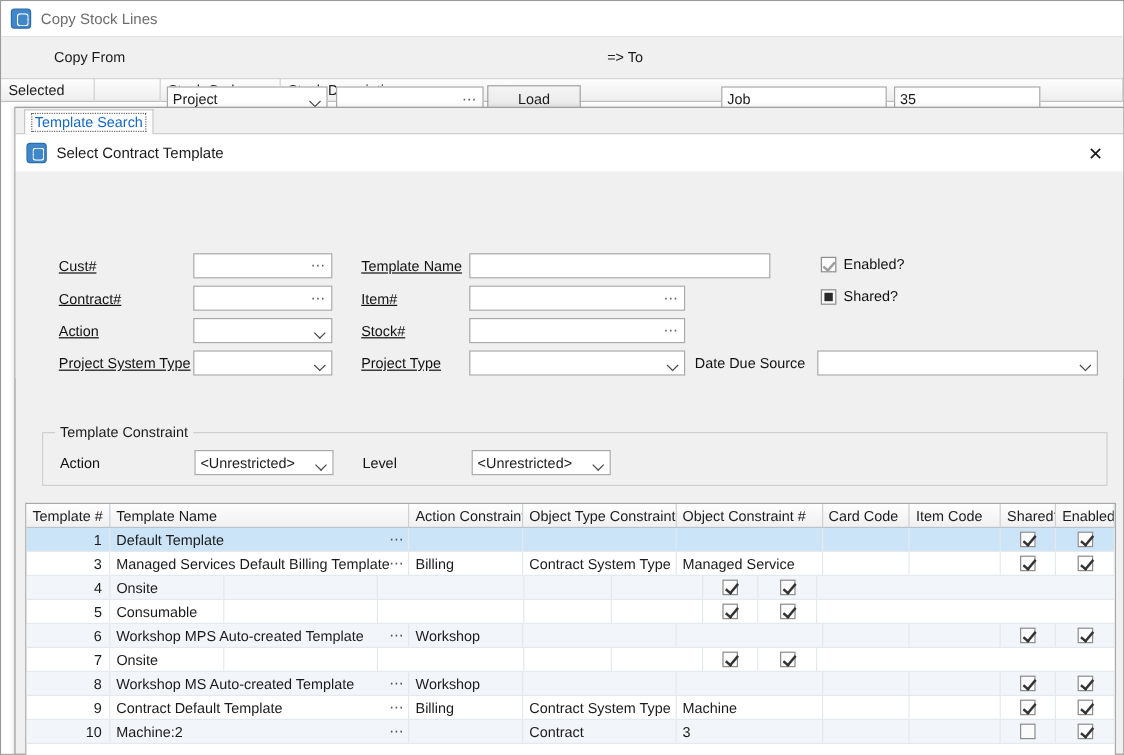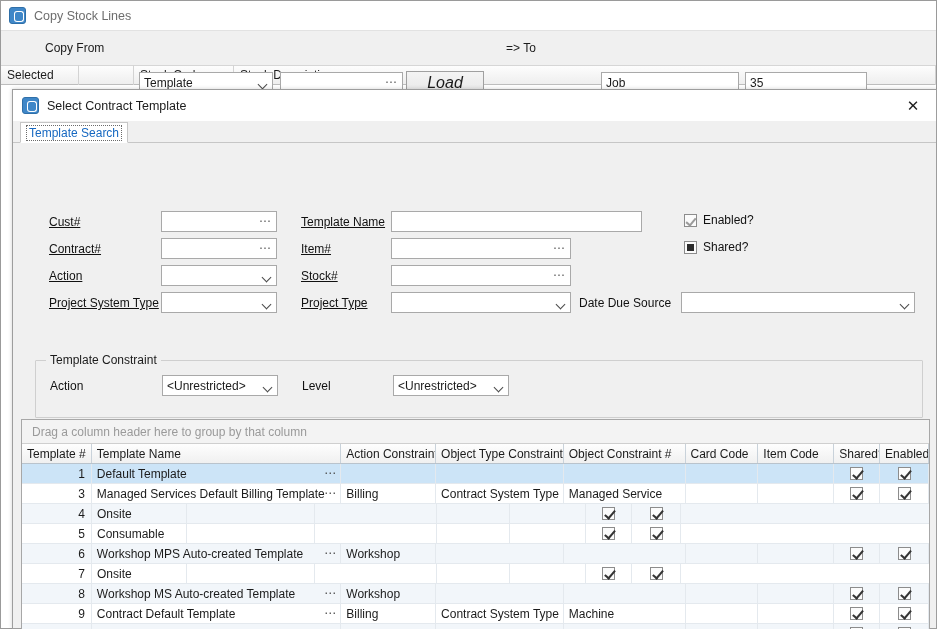--- a/index.html
+++ b/index.html
@@ -98,21 +98,21 @@
     width: 6px; height: 6px;
     border-left: 1.4px solid #4a4a4a;
     border-bottom: 1.4px solid #4a4a4a;
     transform: rotate(-45deg);
   }
   .wbtn {
     background: linear-gradient(#f4f4f4, #e7e7e7);
     border: 1px solid #a0a0a0;
     height: 23px;
     display: flex; align-items: center; justify-content: center;
-    font-size: 16px; color: #1b1b1b; font-style: italic;
+    font-size: 12px; color: #1b1b1b;
   }
 
   
   #outer-gridhdr {
     height: 20px; min-height: 20px;
     background: linear-gradient(#fdfdfd, #eeeeee);
     border-top: 1px solid #d6d6d6;
     border-bottom: 1px solid #bdbdbd;
     display: flex; align-items: center;
     font-size: 12px;
@@ -223,21 +223,21 @@
     width: 4px; height: 9px;
     border-right: 2px solid #333;
     border-bottom: 2px solid #333;
     transform: rotate(40deg);
   }
 
   
   #grp-template-constraint {
     position: absolute;
     left: 22px; top: 270px;
-    width: 888px; height: 58px;
+    width: 888px; height: 45px;
     border: 1px solid #cfcfcf;
     border-radius: 1px;
   }
   #grp-template-constraint > .grp-title {
     position: absolute;
     left: 10px; top: -8px;
     background: #f0f0f0;
     padding: 0 4px;
     font-size: 12px;
     color: #1b1b1b;
@@ -358,21 +358,21 @@
 <div id="outer-window">
 
   <div id="outer-titlebar">
     <div class="app-icon"></div>
     <div id="outer-title-text">Copy Stock Lines</div>
   </div>
 
   <div id="outer-toolbar">
     <div class="lbl" style="position:absolute; left:44px; top:10px;">Copy From</div>
 
-    <div class="wcombo" style="position:absolute; left:138px; top:41px; width:134px;">Template</div>
+    <div class="wcombo" style="position:absolute; left:138px; top:41px; width:134px;">Project</div>
 
     <div class="wfield ellips" style="position:absolute; left:279px; top:41px; width:123px;"></div>
 
     <div class="wbtn" style="position:absolute; left:405px; top:40px; width:78px;">Load</div>
 
     <div class="lbl" style="position:absolute; left:505px; top:10px;">=&gt; To</div>
 
     <div class="wfield" style="position:absolute; left:600px; top:41px; width:138px;">Job</div>
 
     <div class="wfield" style="position:absolute; left:744px; top:41px; width:122px;">35</div>
@@ -383,30 +383,30 @@
     <div class="ch" style="width:55px;"></div>
     <div class="ch" style="width:100px;">Stock Code</div>
     <div class="ch" style="width:702px;">Stock Description</div>
   </div>
 
   <div id="outer-body"></div>
 </div>
 
 <div id="inner-dialog">
 
+  <div id="tabstrip">
+    <div id="tab-template-search">
+      <span>Template Search</span>
+    </div>
+  </div>
+
   <div id="inner-titlebar">
     <div class="app-icon"></div>
     <div id="inner-title-text">Select Contract Template</div>
     <div id="inner-close">✕</div>
-  </div>
-
-  <div id="tabstrip">
-    <div id="tab-template-search">
-      <span>Template Search</span>
-    </div>
   </div>
 
   <div id="form-panel">
 
     <div class="flabel link" style="left:36px; top:72px;">Cust#</div>
     <div class="flabel link" style="left:36px; top:99px;">Contract#</div>
     <div class="flabel link" style="left:36px; top:126px;">Action</div>
     <div class="flabel link" style="left:36px; top:153px;">Project System Type</div>
 
     <div class="fctl wfield ellips" style="left:148px; top:68px; width:116px;"></div>
@@ -439,21 +439,20 @@
 
   <div id="grp-template-constraint">
     <div class="grp-title">Template Constraint</div>
     <div class="flabel" style="left:14px; top:18px;">Action</div>
     <div class="fctl wcombo" style="left:126px; top:14px; width:116px;">&lt;Unrestricted&gt;</div>
     <div class="flabel" style="left:266px; top:18px;">Level</div>
     <div class="fctl wcombo" style="left:357px; top:14px; width:116px;">&lt;Unrestricted&gt;</div>
   </div>
 
   <div id="grid-wrap">
-    <div id="group-panel">Drag a column header here to group by that column</div>
 
     <div id="grid-header">
       <div class="gh" style="width:70px;">Template #</div>
       <div class="gh" style="width:250px;">Template Name</div>
       <div class="gh" style="width:95px;">Action Constraint</div>
       <div class="gh" style="width:128px;">Object Type Constraint</div>
       <div class="gh" style="width:122px;">Object Constraint #</div>
       <div class="gh" style="width:73px;">Card Code</div>
       <div class="gh" style="width:76px;">Item Code</div>
       <div class="gh" style="width:46px;">Shared?</div>

